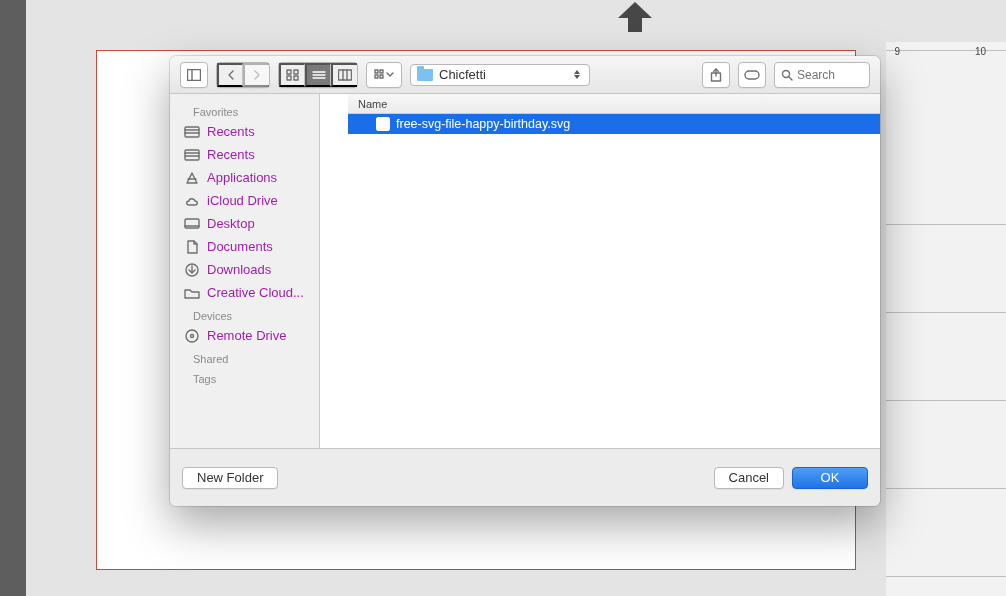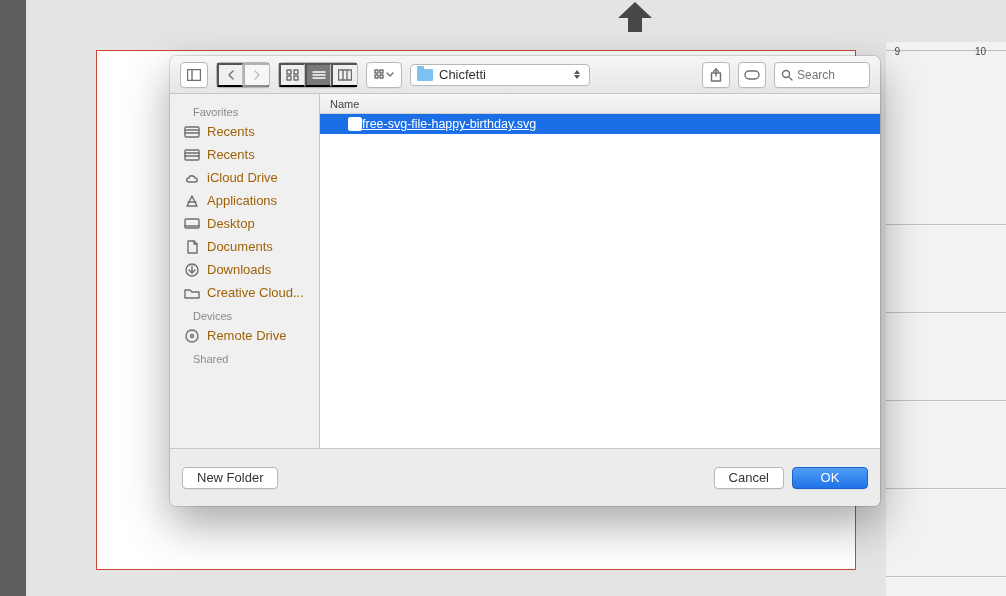--- a/index.html
+++ b/index.html
@@ -80,38 +80,37 @@
 
   
   .body { flex:1; display:flex; min-height:0; }
   .sidebar {
     width: 150px; background:#f0f0f0; border-right:1px solid #c8c8c8;
     overflow-y:auto; padding: 6px 0 4px 0;
   }
   .sb-head { font-size:11px; color:#8a8a8a; padding: 6px 10px 2px 10px; margin-left: 13px; }
   .sb-item {
     display:flex; align-items:center; gap:7px;
-    padding: 4px 8px 4px 14px; font-size:13px; color:#a16207;
+    padding: 4px 8px 4px 14px; font-size:13px; color:#a21caf;
     white-space: nowrap; overflow:hidden; text-overflow:ellipsis;
     cursor: default;
   }
   .sb-item .ic { width:16px; height:14px; flex:0 0 16px; color:#6f6f6f; display:flex; align-items:center; justify-content:center;}
   .sb-item .ic svg{display:block;}
 
-  .filepane { flex:1; background:#fff; display:flex; flex-direction:column; min-width:0;}
+  .filepane { flex:1; background:#fff; display:flex; flex-direction:column; min-width:0;padding-left:28px;}
   .col-head {
     height: 20px; background: linear-gradient(#f8f8f8,#eaeaea);
     border-bottom:1px solid #cfcfcf;
     font-size:11px; color:#444; display:flex; align-items:center; padding-left:10px;
   }
   .file-list { flex:1; overflow:auto; }
   .file-row {
-    height: 20px; display:flex; align-items:center; padding-left: 28px;
+    height: 20px; display:flex; align-items:center; gap:6px; padding-left: 28px;
     font-size:12.5px;
-    text-decoration:underline;
   }
   .file-row.selected { background:#1a6fe8; color:#fff; }
   .file-row .doc-ic { width:14px; height:14px; background:#fff; border:1px solid #d0d0d0; border-radius:2px; position:relative;}
   .file-row.selected .doc-ic{ border-color:#fff; }
 
   
   .footer {
     height: 58px; border-top:1px solid #c6c6c6;
     background:#ececec; border-radius:0 0 6px 6px;
     display:flex; align-items:center; padding: 0 12px; gap:8px;
@@ -267,34 +266,34 @@
             <svg width="16" height="12">
               <rect x="1" y="1" width="14" height="10" rx="1" class="ic-stroke"></rect>
               <line x1="1" y1="4" x2="15" y2="4" class="ic-stroke"></line>
               <line x1="1" y1="7" x2="15" y2="7" class="ic-stroke"></line>
             </svg>
           </span>
         <span>Recents</span>
       </div>
       <div class="sb-item">
         <span class="ic">
-            <svg width="16" height="12">
-              <path d="M5 10 C2 10 2 6 5 6 C5 3 10 3 11 6 C14 6 14 10 11 10 Z" class="ic-stroke"></path>
-            </svg>
-          </span>
-        <span>iCloud Drive</span>
-      </div>
-      <div class="sb-item">
-        <span class="ic">
             <svg width="16" height="14">
               <path d="M8 2 L3 12 H13 Z" class="ic-stroke"></path>
               <line x1="4" y1="8" x2="12" y2="8" class="ic-stroke"></line>
             </svg>
           </span>
         <span>Applications</span>
+      </div>
+      <div class="sb-item">
+        <span class="ic">
+            <svg width="16" height="12">
+              <path d="M5 10 C2 10 2 6 5 6 C5 3 10 3 11 6 C14 6 14 10 11 10 Z" class="ic-stroke"></path>
+            </svg>
+          </span>
+        <span>iCloud Drive</span>
       </div>
       <div class="sb-item">
         <span class="ic">
             <svg width="16" height="12">
               <rect x="1" y="1" width="14" height="9" rx="1" class="ic-stroke"></rect>
               <line x1="1" y1="8" x2="15" y2="8" class="ic-stroke"></line>
             </svg>
           </span>
         <span>Desktop</span>
       </div>
@@ -332,20 +331,21 @@
             <svg width="14" height="14">
               <circle cx="7" cy="7" r="6" class="ic-stroke"></circle>
               <circle cx="7" cy="7" r="1.5" class="ic-stroke"></circle>
             </svg>
           </span>
         <span>Remote Drive</span>
       </div>
 
       <div class="sb-head">Shared</div>
 
+      <div class="sb-head">Tags</div>
     </div>
 
     <div class="filepane">
       <div class="col-head">Name</div>
       <div class="file-list">
         <div class="file-row selected">
           <span class="doc-ic"></span>
           <span>free-svg-file-happy-birthday.svg</span>
         </div>
       </div>

